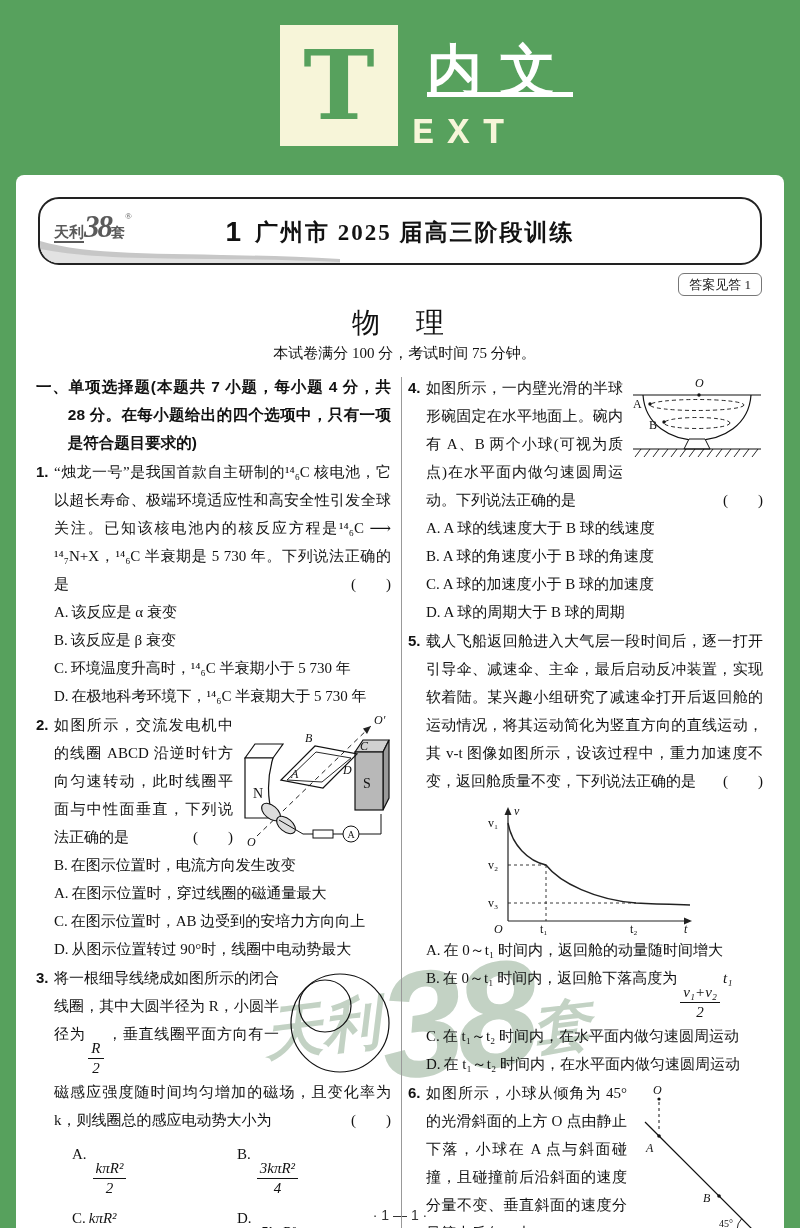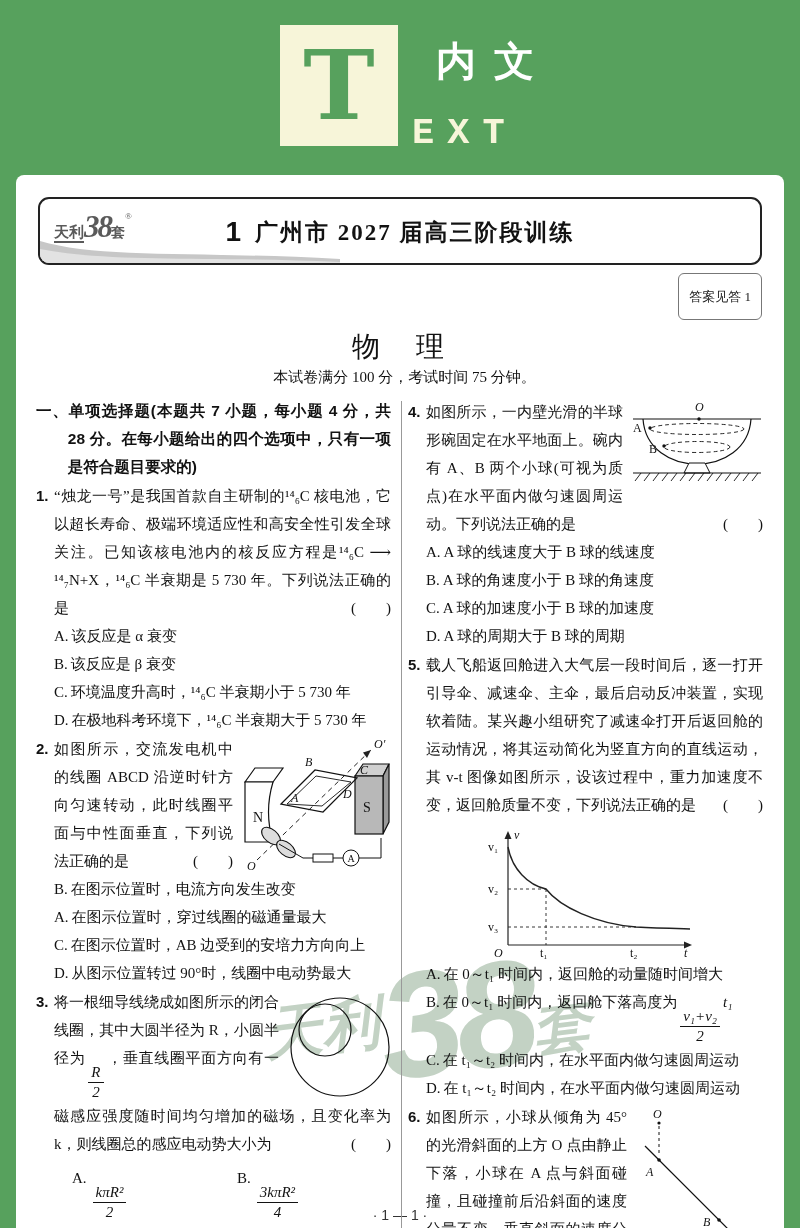--- a/index.html
+++ b/index.html
@@ -15,37 +15,37 @@
   .banner { position:relative; height:175px; }
   .logo-square {
     position:absolute; left:280px; top:25px; width:118px; height:121px;
     background:#f7f5d9; display:flex; align-items:center; justify-content:center;
   }
   .logo-t {
     font-family:"DejaVu Serif","Liberation Serif",serif;
     font-weight:bold; font-size:96px; line-height:1; color:#57a15d;
   }
   .banner-cn {
-    position:absolute; left:436px; top:34px;
-    font-family:"Liberation Sans","DejaVu Sans",sans-serif;
-    font-size:40px; font-weight:bold; color:#ffffff; letter-spacing:18px;
+    position:absolute; left:427px; top:34px;
+    font-family:"Liberation Sans","DejaVu Sans",sans-serif;
+    font-size:55px; font-weight:bold; color:#ffffff; letter-spacing:18px;text-decoration:underline;
   }
   .banner-en {
     position:absolute; left:412px; top:112px;
     font-family:Liberation Mono, monospace;
     font-size:37px; font-weight:bold; color:#f7f5d9; letter-spacing:13px;
   }
   
   .page {
     position:relative; margin:0 16px; height:1053px;
     background:#ffffff; border-radius:8px 8px 0 0;
   }
   .header-box {
     position:relative; margin:0 22px; top:22px; height:68px;
-    border:2px solid #222; border-radius:11px; overflow:hidden; background:#fff;
+    border:2px solid #222; border-radius:21px; overflow:hidden; background:#fff;
   }
   .brand { position:absolute; left:14px; top:10px; color:#5a5a5a; white-space:nowrap; z-index:2; }
   .brand-tianli {
     font-family:"Liberation Sans","DejaVu Sans",sans-serif;
     font-weight:bold; font-size:15px; border-bottom:2px solid #5a5a5a; padding-bottom:1px;
   }
   .brand-38 { font-size:31px; font-weight:bold; font-style:italic; letter-spacing:-2px; }
   .brand-tao {
     font-family:"Liberation Sans","DejaVu Sans",sans-serif;
     font-weight:bold; font-size:14px;
@@ -54,21 +54,21 @@
   .swoosh { position:absolute; left:0; bottom:0; width:300px; height:34px; z-index:1; }
   .exam-title-wrap { position:relative; text-align:center; line-height:66px; z-index:2; }
   .exam-no {
     font-family:"Liberation Sans","DejaVu Sans",sans-serif;
     font-size:28px; font-weight:bold; margin-right:14px; vertical-align:-1px;
   }
   .exam-title { font-size:23px; font-weight:bold; letter-spacing:2px; }
   .answer-ref-row { padding:30px 22px 0; text-align:right; }
   .answer-ref {
     display:inline-block; border:1px solid #777; border-radius:6px;
-    padding:12px 10px; font-size:13px; line-height:21px; color:#222; background:#fff;
+    padding:0 10px; font-size:13px; line-height:21px; color:#222; background:#fff;
   }
   .subject { text-align:center; margin:8px 0 2px; font-size:28px; font-weight:normal; letter-spacing:4px; }
   .note { text-align:center; font-size:15px; margin-bottom:6px;padding-left:9px; }
   
   .columns { position:relative; z-index:1; display:flex; padding:4px 20px 0; }
   .col { width:355px; font-size:15px; line-height:28px; text-align:justify; }
   .divider { width:0; border-left:1px solid #999; margin:4px 6px 0 10px; }
   .section-head {
     font-family:"Liberation Sans","DejaVu Sans",sans-serif;
     font-weight:bold; font-size:15.5px;
@@ -135,21 +135,21 @@
 
   <div class="header-box">
     <div class="brand">
       <span class="brand-tianli">天利</span><span class="brand-38">38</span><span class="brand-tao">套</span><span class="brand-reg">®</span>
     </div>
     <svg class="swoosh" viewBox="0 0 300 34" preserveAspectRatio="none">
       <path d="M0,12 C60,30 160,22 300,30 L300,34 L0,34 Z" fill="#c7c7c7"></path>
       <path d="M0,20 C70,34 170,27 300,33 L300,34 L0,34 Z" fill="#e2e2e2"></path>
     </svg>
     <div class="exam-title-wrap">
-      <span class="exam-no">1</span><span class="exam-title">广州市 2027 届高三阶段训练</span>
+      <span class="exam-no">1</span><span class="exam-title">广州市 2025 届高三阶段训练</span>
     </div>
   </div>
 
   <div class="answer-ref-row">
     <span class="answer-ref">答案见答 1</span>
   </div>
 
   <h1 class="subject">物　理</h1>
   <div class="note">本试卷满分 100 分，考试时间 75 分钟。</div>
 

